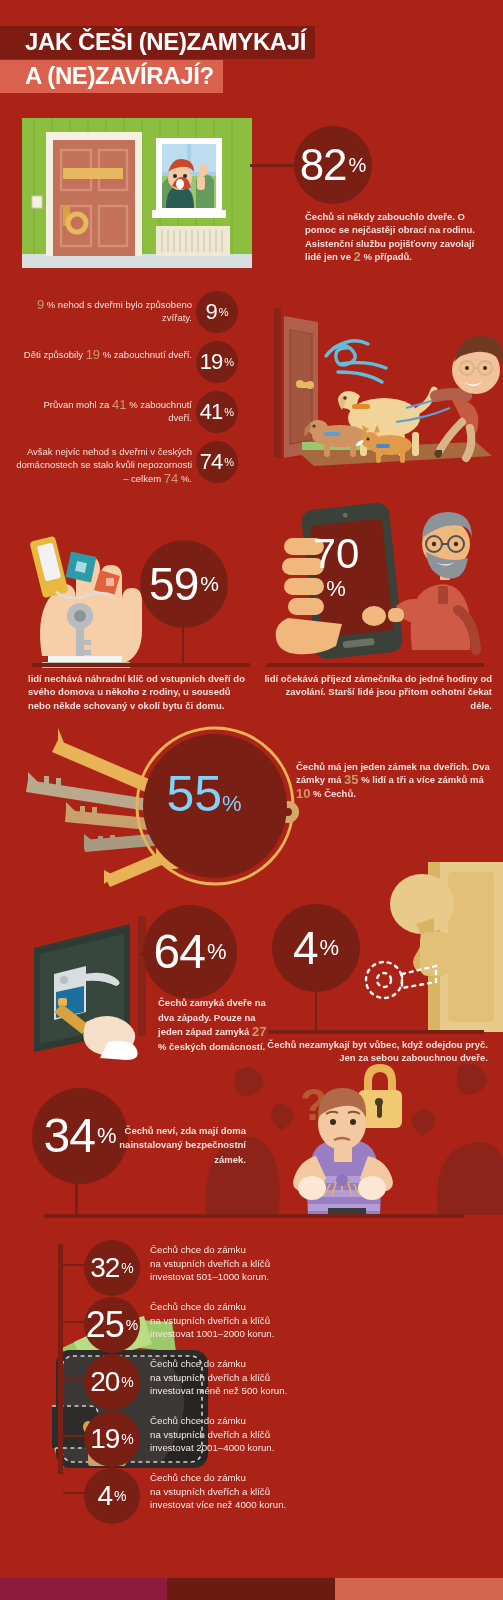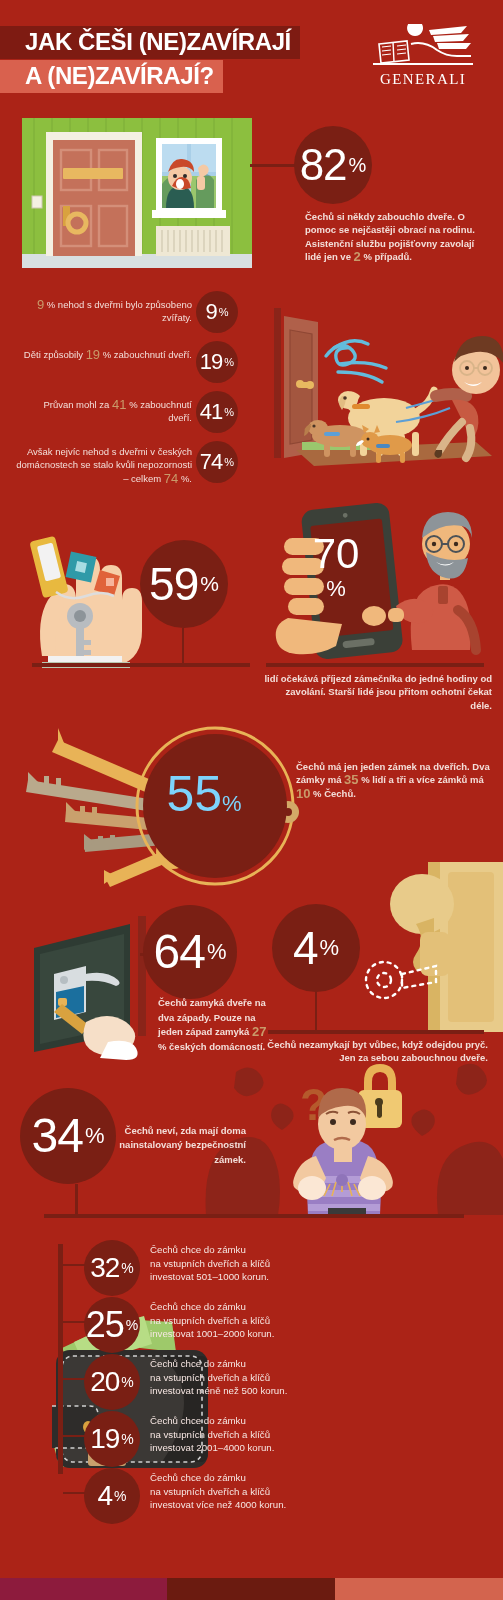--- a/index.html
+++ b/index.html
@@ -69,38 +69,22 @@
   .fb2{width:33.4%;background:#6b1b10;}
   .fb3{width:33.4%;background:#d3644e;}
 </style>
 </head>
 <body>
 
 <div id="page">
 
   <div class="header">
     <div class="title-wrap">
-      <div><span class="title-line l1">JAK ČEŠI (NE)ZAVÍRAJÍ</span></div>
+      <div><span class="title-line l1">JAK ČEŠI (NE)ZAMYKAJÍ</span></div>
       <div class="title-l2-row"><span class="title-line l2">A (NE)ZAVÍRAJÍ?</span></div>
-    </div>
-    <div class="logo">
-      <svg width="104" height="46" viewBox="0 0 104 46">
-        <g fill="none" stroke="#ffffff" stroke-width="1.6">
-          <path d="M58 6 L96 2 L90 9 L60 11 Z" fill="#fff" stroke="none"></path>
-          <path d="M62 12 L98 10 L92 17 L64 18 Z" fill="#fff" stroke="none"></path>
-          <path d="M66 19 L100 19 L95 25 L68 25 Z" fill="#fff" stroke="none"></path>
-          <path d="M44 12 a8 8 0 1 1 0.1 0 Z" fill="#fff" stroke="none"></path>
-          <path d="M40 20 C48 18 58 20 66 26 C72 30 78 32 86 32 L100 32" stroke="#fff" stroke-width="2" fill="none"></path>
-          <path d="M8 20 L36 17 L38 36 L10 39 Z" fill="none" stroke="#fff" stroke-width="1.6"></path>
-          <path d="M22 18 L23 38" stroke="#fff" stroke-width="1.4"></path>
-          <path d="M11 23 L20 22 M11 27 L20 26 M11 31 L20 30 M26 22 L35 21 M26 26 L35 25 M26 30 L35 29" stroke="#fff" stroke-width="1.1"></path>
-          <path d="M2 40 L102 40" stroke="#fff" stroke-width="2.2"></path>
-        </g>
-      </svg>
-      <div class="logo-word">GENERALI</div>
     </div>
   </div>
 
   <div id="s1-illus">
     <svg width="230" height="150" viewBox="0 0 230 150">
       <rect x="0" y="0" width="230" height="150" fill="#8cbf3f"></rect>
       <g stroke="#7fb039" stroke-width="1.2">
         <path d="M12 0 V150 M30 0 V150 M48 0 V150 M66 0 V150 M84 0 V150 M102 0 V150 M120 0 V150 M138 0 V150 M156 0 V150 M174 0 V150 M192 0 V150 M210 0 V150"></path>
       </g>
       <rect x="0" y="136" width="230" height="14" fill="#d8dfe0"></rect>
@@ -285,20 +269,21 @@
       <rect x="26" y="148" width="74" height="9" fill="#f2f2f2"></rect>
       <rect x="20" y="154" width="88" height="6" fill="#b9c8b0"></rect>
     </svg>
   </div>
   <div class="circle" style="left:140px;top:540px;width:88px;height:88px;">
     <span class="num" style="font-size:46px;">59</span>
       <span class="pct" style="font-size:21px;">%</span>
   </div>
   <div class="connector" style="left:182px;top:628px;width:2px;height:38px;"></div>
   <div class="ground" style="left:32px;top:663px;width:218px;"></div>
+  <div class="body-txt" style="left:28px;top:672px;width:224px;">lidí nechává náhradní klíč od vstupních dveří do svého domova u někoho z rodiny, u sousedů nebo někde schovaný v okolí bytu či domu.</div>
 
   <div style="position:absolute;left:262px;top:500px;width:235px;height:165px;">
     <svg width="235" height="165" viewBox="0 0 235 165">
       <g transform="rotate(-6 90 80)">
         <rect x="46" y="6" width="88" height="150" rx="12" fill="#3b4038"></rect>
         <rect x="54" y="22" width="72" height="112" rx="3" fill="#7a1f14"></rect>
         <rect x="74" y="140" width="32" height="7" rx="3.5" fill="#6b7065"></rect>
         <circle cx="90" cy="15" r="2.4" fill="#6b7065"></circle>
       </g>
       <g fill="#f0b87c">
@@ -469,21 +454,21 @@
         <rect x="134" y="84" width="18" height="18" fill="#f2c9a0"></rect>
         <ellipse cx="142" cy="64" rx="24" ry="26" fill="#f2c9a0"></ellipse>
         <path d="M118 58 q0 -30 24 -30 q26 0 24 30 q-6 -14 -22 -12 q-18 2 -26 12z" fill="#b06a4a"></path>
         <circle cx="133" cy="62" r="3" fill="#3c2a1e"></circle>
         <circle cx="153" cy="62" r="3" fill="#3c2a1e"></circle>
         <path d="M126 54 q6 -4 12 -1 M148 53 q6 -3 12 1" stroke="#8a5236" stroke-width="2" fill="none"></path>
         <path d="M134 80 q8 -4 16 0" stroke="#b06a4a" stroke-width="2.4" fill="none"></path>
       </g>
     </svg>
   </div>
-  <div class="circle" style="left:20px;top:1088px;width:96px;height:96px;">
+  <div class="circle" style="left:32px;top:1088px;width:96px;height:96px;">
     <span class="num" style="font-size:48px;">34</span>
       <span class="pct" style="font-size:22px;">%</span>
   </div>
   <div class="connector" style="left:75px;top:1184px;width:3px;height:32px;"></div>
   <div class="body-txt" style="left:86px;top:1124px;width:160px;text-align:right;line-height:14.4px;">Čechů neví, zda mají doma nainstalovaný bezpečnostní zámek.</div>
   <div class="ground" style="left:44px;top:1214px;width:420px;"></div>
 
   <div style="position:absolute;left:22px;top:1290px;width:200px;height:190px;">
     <svg width="200" height="190" viewBox="0 0 200 190">
       <g fill="#9ec96a">

